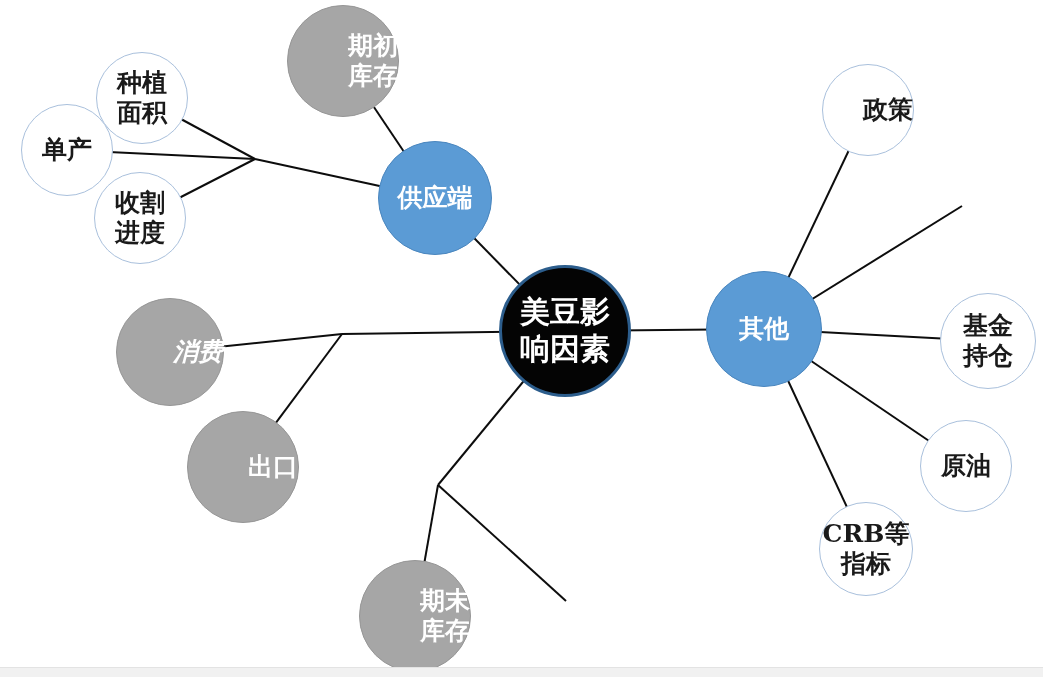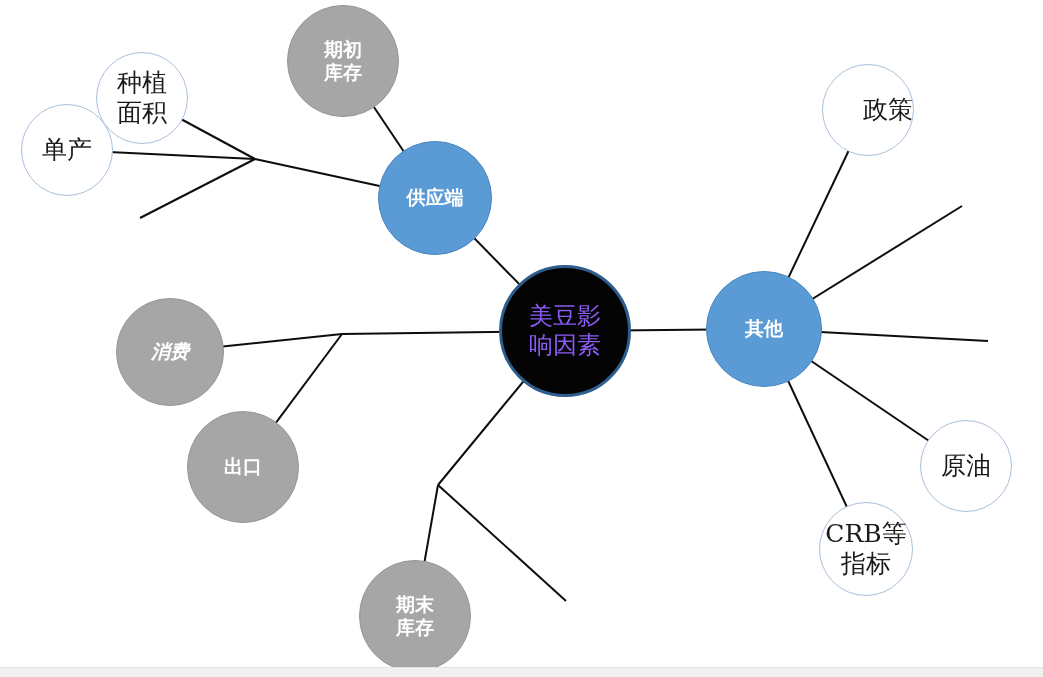--- a/index.html
+++ b/index.html
@@ -32,45 +32,46 @@
     box-sizing: border-box;
   }
   .node-label {
     white-space: pre-line;
     line-height: 1.22;
     display: block;
   }
   .node--center {
     background: var(--center-fill);
     border: 3px solid var(--center-border);
-    color: #8b5cf6;
-    font-size: 24px;
-    font-weight: normal;
+    color: #ffffff;
+    font-size: 30px;
+    font-weight: bold;
   }
   .node--branch {
     background: var(--branch-fill);
     border: 1.5px solid var(--branch-border);
     color: #ffffff;
-    font-size: 19px;
+    font-size: 25px;
     font-weight: bold;
     align-items: center;
   }
   .node--gray {
     background: var(--gray-fill);
     border: 1.5px solid var(--gray-border);
     color: #ffffff;
-    font-size: 19px;
+    font-size: 25px;
     font-weight: bold;
+    justify-content: flex-end;
   }
   .node--leaf {
     background: var(--leaf-fill);
     border: 1.5px solid var(--leaf-border);
     color: #1a1a1a;
     font-size: 25px;
-    font-weight: normal;
+    font-weight: bold;
   }
   #bottom-strip {
     position: absolute;
     left: 0;
     bottom: 0;
     width: 100%;
     height: 9px;
     background: #f1f1f1;
     border-top: 1px solid #e3e3e3;
   }
@@ -114,33 +115,41 @@
     <span class="node-label">期初
 库存</span>
   </div>
   <div class="node node--leaf" style="left: 96px; top: 52px; width: 92px; height: 92px;">
     <span class="node-label">种植
 面积</span>
   </div>
   <div class="node node--leaf" style="left: 21px; top: 104px; width: 92px; height: 92px;">
     <span class="node-label">单产</span>
   </div>
+  <div class="node node--leaf" style="left: 94px; top: 172px; width: 92px; height: 92px;">
+    <span class="node-label">收割
+进度</span>
+  </div>
   <div class="node node--gray" style="left: 116px; top: 298px; width: 108px; height: 108px; font-style: italic;">
     <span class="node-label">消费</span>
   </div>
   <div class="node node--gray" style="left: 187px; top: 411px; width: 112px; height: 112px;">
     <span class="node-label">出口</span>
   </div>
   <div class="node node--gray" style="left: 359px; top: 560px; width: 112px; height: 112px;">
     <span class="node-label">期末
 库存</span>
   </div>
   <div class="node node--leaf" style="left: 822px; top: 64px; width: 92px; height: 92px; justify-content: flex-end;">
     <span class="node-label">政策</span>
   </div>
+  <div class="node node--leaf" style="left: 940px; top: 293px; width: 96px; height: 96px;">
+    <span class="node-label">基金
+持仓</span>
+  </div>
   <div class="node node--leaf" style="left: 920px; top: 420px; width: 92px; height: 92px;">
     <span class="node-label">原油</span>
   </div>
   <div class="node node--leaf" style="left: 819px; top: 502px; width: 94px; height: 94px;">
     <span class="node-label">CRB等
 指标</span>
   </div>
 
   <div id="bottom-strip"></div>
 </div>

